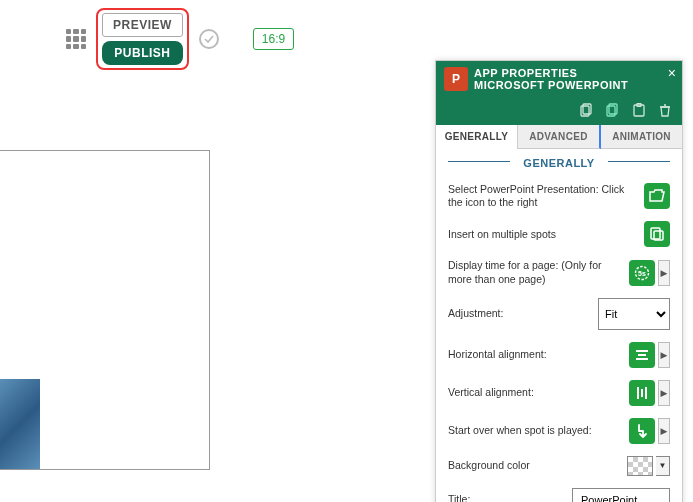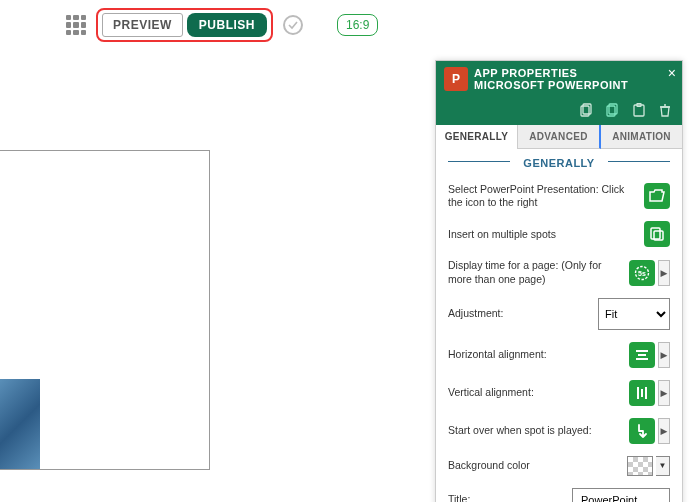--- a/index.html
+++ b/index.html
@@ -2,27 +2,27 @@
 <html><head>
 <meta charset="utf-8">
 <style>
   * { box-sizing: border-box; margin: 0; padding: 0; }
   body { font-family: Arial, Helvetica, sans-serif; background: #fff; width: 693px; height: 502px; position: relative; overflow: hidden; }
 
   .toolbar { display: flex; align-items: center; padding: 8px 10px 8px 66px; gap: 10px; }
   .grid-icon { width: 20px; height: 20px; display: grid; grid-template-columns: repeat(3,1fr); grid-template-rows: repeat(3,1fr); gap: 2px; }
   .grid-icon span { background: #888; border-radius: 1px; }
 
-  .btn-group { display: flex; border: 2px solid #e33; border-radius: 8px; padding: 3px 4px; gap: 4px; }
+  .btn-group { display: flex; border: 2px solid #e33; border-radius: 8px; padding: 3px 4px; gap: 4px; flex-direction: column; }
   .btn-preview { border: 1px solid #aaa; background: #fff; color: #555; padding: 4px 10px; font-size: 12px; font-weight: 700; border-radius: 3px; cursor: pointer; letter-spacing: 0.5px; }
   .btn-publish { border: none; background: #0f6b4e; color: #fff; padding: 5px 12px; font-size: 12px; font-weight: 700; border-radius: 8px; cursor: pointer; letter-spacing: 0.5px; }
 
   .check-circle { width: 20px; height: 20px; border: 2px solid #bbb; border-radius: 50%; display: flex; align-items: center; justify-content: center; color: #bbb; font-size: 12px; }
 
-  .aspect-btn { border: 1px solid #2aa54a; color: #2aa54a; background: #fff; padding: 3px 8px; font-size: 12px; border-radius: 8px; margin-left: 24px; cursor: pointer; }
+  .aspect-btn { border: 1px solid #2aa54a; color: #2aa54a; background: #fff; padding: 3px 8px; font-size: 12px; border-radius: 3px; margin-left: 24px; cursor: pointer; }
 
   .canvas { position: absolute; left: 0; top: 150px; width: 210px; height: 320px; border: 1px solid #999; border-left: none; background: #fff; }
   .shape { position: absolute; left: 0; bottom: 0; width: 40px; height: 90px; background: linear-gradient(135deg,#5a8fb8 0%, #2c5a85 50%, #5a8fb8 100%); }
 
   
   .panel { position: absolute; right: 10px; top: 60px; width: 248px; border: 1px solid #ccc; background: #fff; box-shadow: 0 0 6px rgba(0,0,0,.15); display: flex; flex-direction: column; }
   .panel-header { background: #167a52; color: #fff; padding: 6px 8px; display: flex; align-items: center; gap: 6px; position: relative; }
   .ppt-icon { width: 24px; height: 24px; background: #d24726; border-radius: 3px; display: flex; align-items: center; justify-content: center; color: #fff; font-weight: 700; font-size: 12px; }
   .panel-title-wrap { display: flex; flex-direction: column; line-height: 1.1; }
   .panel-title1 { font-size: 11px; font-weight: 700; letter-spacing: 0.5px; }

